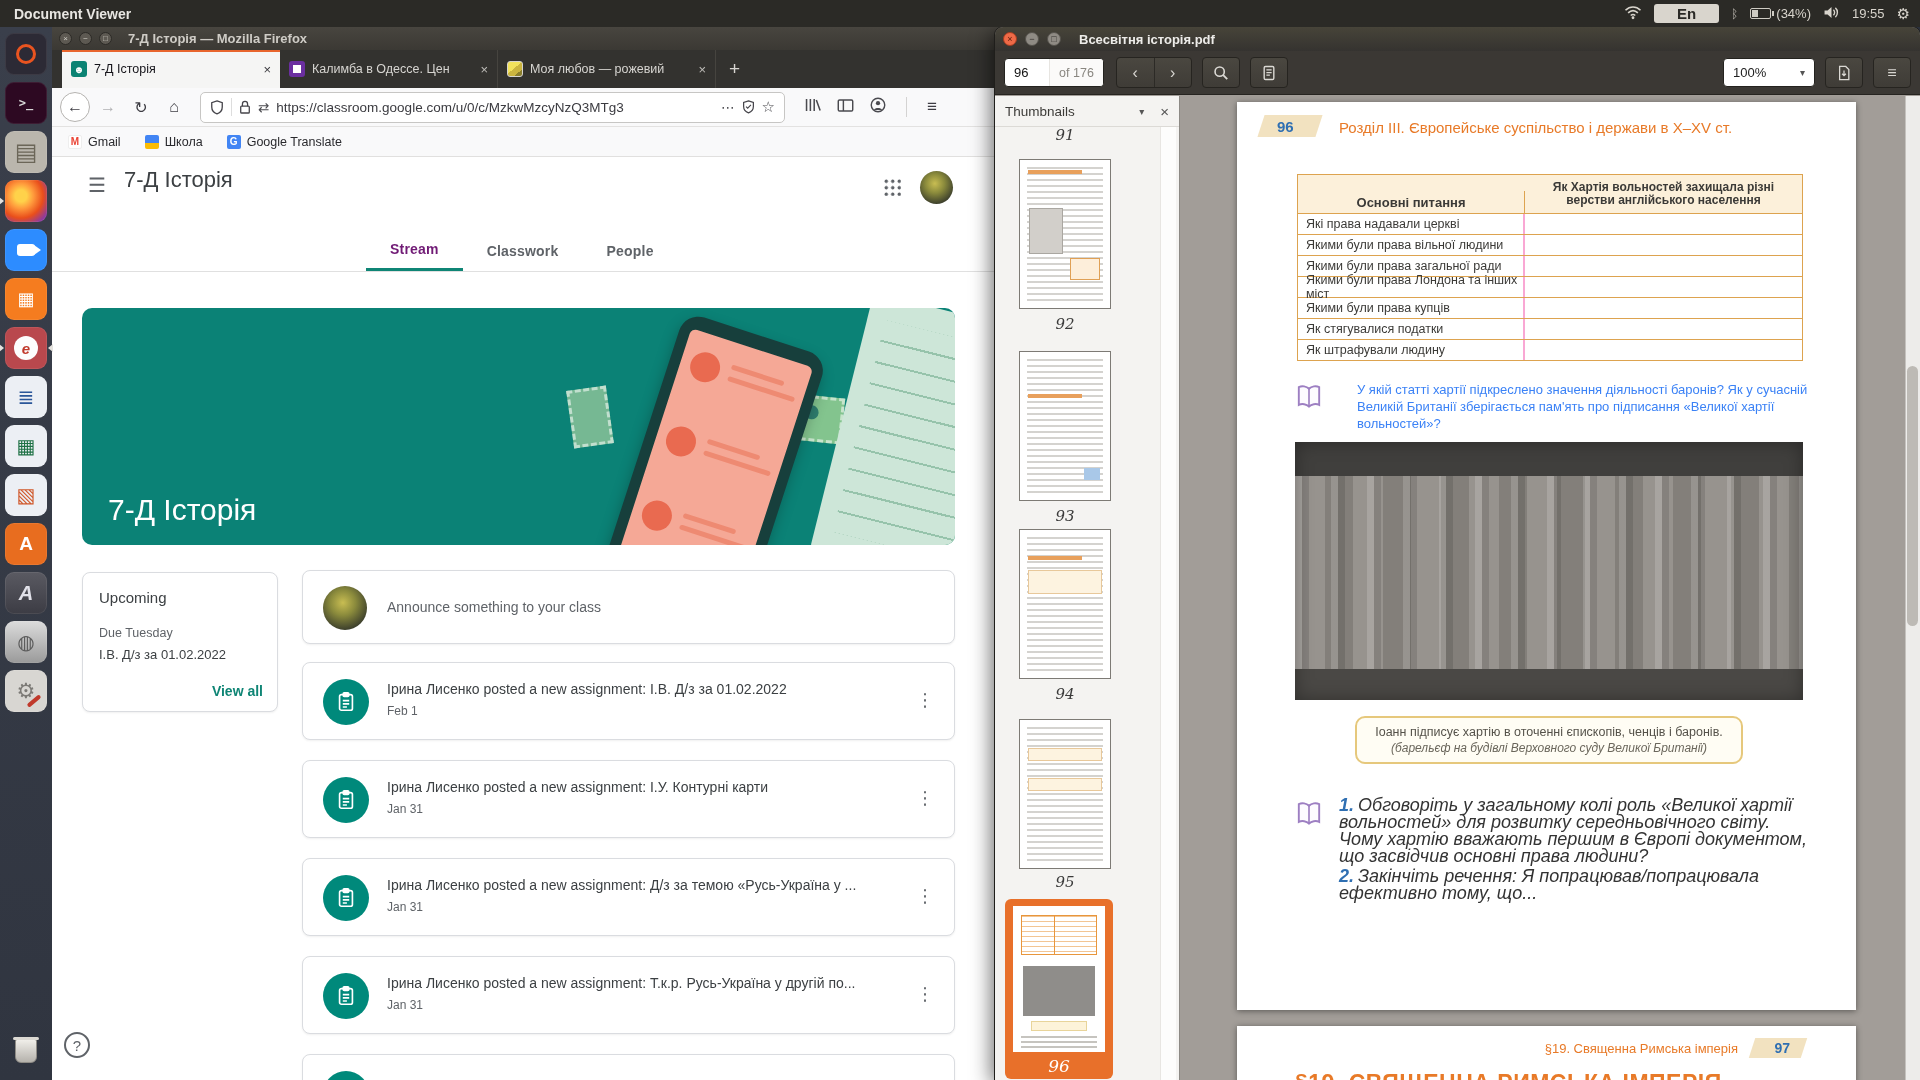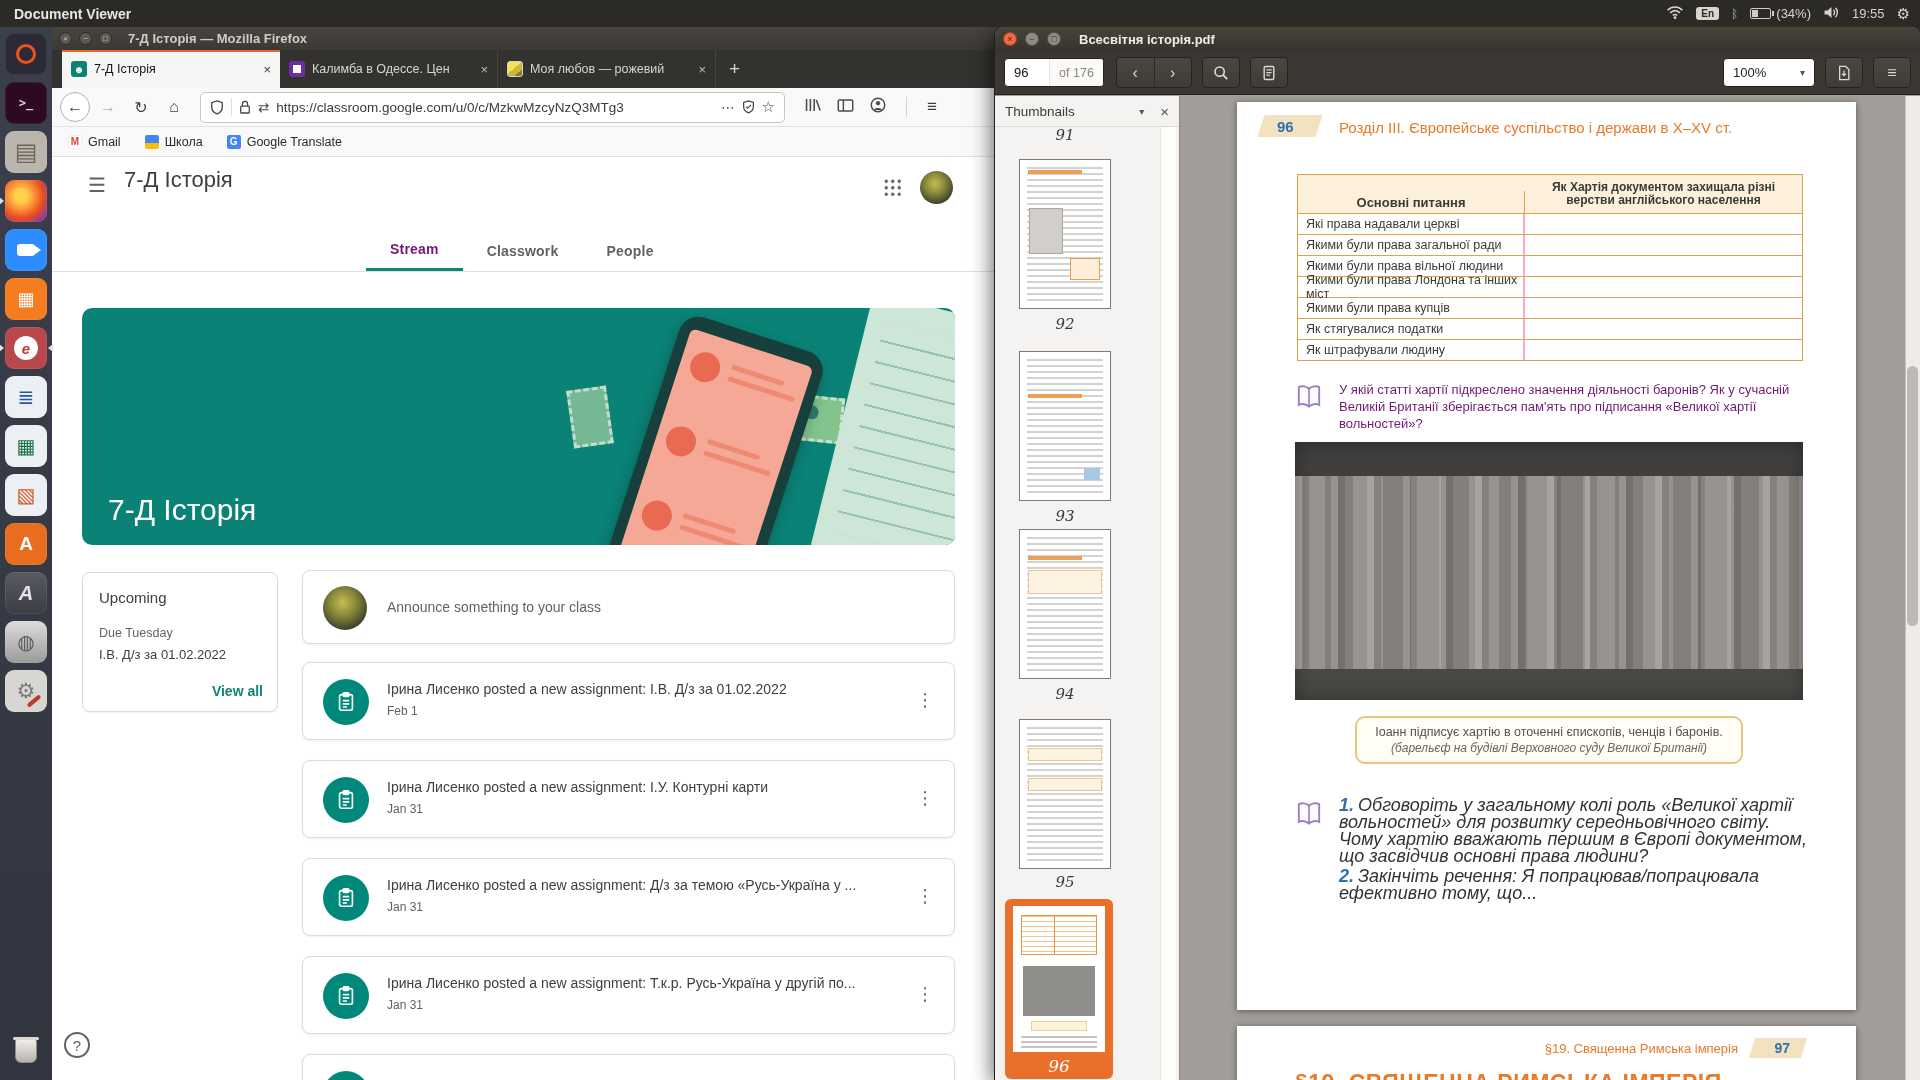--- a/index.html
+++ b/index.html
@@ -3,21 +3,21 @@
 <meta charset="utf-8">
 <style>
   * {margin:0;padding:0;box-sizing:border-box;}
   html,body {width:1920px;height:1080px;overflow:hidden;}
   body {font-family:"Liberation Sans",sans-serif;background:#2e3440;position:relative;}
 
   
   #topbar {position:absolute;left:0;top:0;width:1920px;height:27px;background:#2b2a26;color:#e8e6e2;display:flex;align-items:center;z-index:50;}
   .tb-title {font-weight:bold;font-size:14px;margin-left:14px;}
   .tb-right {margin-left:auto;display:flex;align-items:center;gap:12px;margin-right:10px;font-size:13px;color:#d8d4cc;}
-  .en-badge {background:#d9d5cd;color:#2b2a26;font-size:10px;font-weight:bold;padding:1px 5px;border-radius:3px;}
+  .en-badge {background:#d9d5cd;color:#2b2a26;font-size:15px;font-weight:bold;padding:1px 23px;border-radius:3px;}
   .bt {font-size:12px;color:#b8b4ac;}
   .batt {display:flex;align-items:center;gap:5px;}
   .batt-body {width:21px;height:11px;border:1px solid #cfccc4;border-radius:2px;position:relative;}
   .batt-body::before{content:'';position:absolute;left:1px;top:1px;bottom:1px;width:6px;background:#cfccc4;}
   .batt-body::after{content:'';position:absolute;right:-4px;top:2px;width:2px;height:5px;background:#cfccc4;}
   .clock {font-size:13px;}
   .gear {font-size:15px;}
 
   
   #dock {position:absolute;left:0;top:27px;width:52px;height:1053px;background:linear-gradient(#3a3f4b,#303540);z-index:40;display:flex;flex-direction:column;align-items:center;padding-top:6px;gap:7px;}
@@ -177,21 +177,21 @@
   .pg-num {position:absolute;color:#2f6fb2;font-weight:bold;font-size:15px;z-index:2;}
   .pg-head {position:absolute;left:102px;top:17px;color:#e87a28;font-size:15px;}
   .ptable {position:absolute;left:60px;top:72px;width:506px;border:1px solid #dda34f;font-size:12.5px;color:#3b3a37;}
   .pt-head {display:flex;height:38px;background:#fcf0da;font-weight:bold;}
   .pt-h1 {width:227px;display:flex;align-items:center;justify-content:center;border-right:1px solid #dda34f;font-size:13px;margin-top:16px;}
   .pt-h2 {flex:1;display:flex;align-items:center;justify-content:center;text-align:center;font-size:12px;line-height:13px;padding:0 14px;}
   .trow {display:flex;height:21px;border-top:1px solid #dda34f;}
   .tc1 {width:227px;display:flex;align-items:center;padding-left:8px;border-right:2px solid #f9a8d4;}
   .tc2 {flex:1;}
   .bq-icon {position:absolute;left:56px;width:32px;height:28px;}
-  .bq-text {position:absolute;left:102px;top:279px;width:470px;font-size:13px;line-height:17px;color:#701a75;}
+  .bq-text {position:absolute;left:120px;top:279px;width:470px;font-size:13px;line-height:17px;color:#3b82f6;}
   .frieze {position:absolute;left:58px;top:340px;width:508px;height:258px;
     background-image:
       linear-gradient(#403f3d 0 34px, rgba(0,0,0,0) 34px),
       linear-gradient(rgba(0,0,0,0) 88%, #4a4845 88%),
       repeating-linear-gradient(90deg, rgba(255,255,255,.16) 0 7px, rgba(0,0,0,.12) 7px 14px, rgba(0,0,0,0) 14px 36px),
       repeating-linear-gradient(90deg, #97938e 0 30px, #837f7a 30px 58px),
       linear-gradient(#8d8984,#6f6b66);
     box-shadow:inset 0 0 18px rgba(0,0,0,.35);}
   .caption {position:absolute;left:118px;top:614px;width:388px;background:#fffdf4;border:2px solid #e6c87c;border-radius:10px;padding:7px 12px;text-align:center;}
   .cap1 {font-size:12.5px;color:#55524a;}
@@ -504,32 +504,32 @@
     </div>
 
     <div class="mv">
       <div class="page page1">
         <div class="numband" style="left:24px;top:13px;"></div>
         <span class="pg-num" style="left:40px;top:16px;">96</span>
         <span class="pg-head">Розділ III. Європейське суспільство і держави в X–XV ст.</span>
         <div class="ptable">
           <div class="pt-head">
             <span class="pt-h1">Основні питання</span>
-            <span class="pt-h2">Як Хартія документом захищала різні верстви англійського населення</span>
+            <span class="pt-h2">Як Хартія вольностей захищала різні верстви англійського населення</span>
           </div>
           <div class="trow">
               <span class="tc1">Які права надавали церкві</span>
               <span class="tc2"></span>
             </div>
           <div class="trow">
+              <span class="tc1">Якими були права вільної людини</span>
+              <span class="tc2"></span>
+            </div>
+          <div class="trow">
               <span class="tc1">Якими були права загальної ради</span>
-              <span class="tc2"></span>
-            </div>
-          <div class="trow">
-              <span class="tc1">Якими були права вільної людини</span>
               <span class="tc2"></span>
             </div>
           <div class="trow">
               <span class="tc1">Якими були права Лондона та інших міст</span>
               <span class="tc2"></span>
             </div>
           <div class="trow">
               <span class="tc1">Якими були права купців</span>
               <span class="tc2"></span>
             </div>

